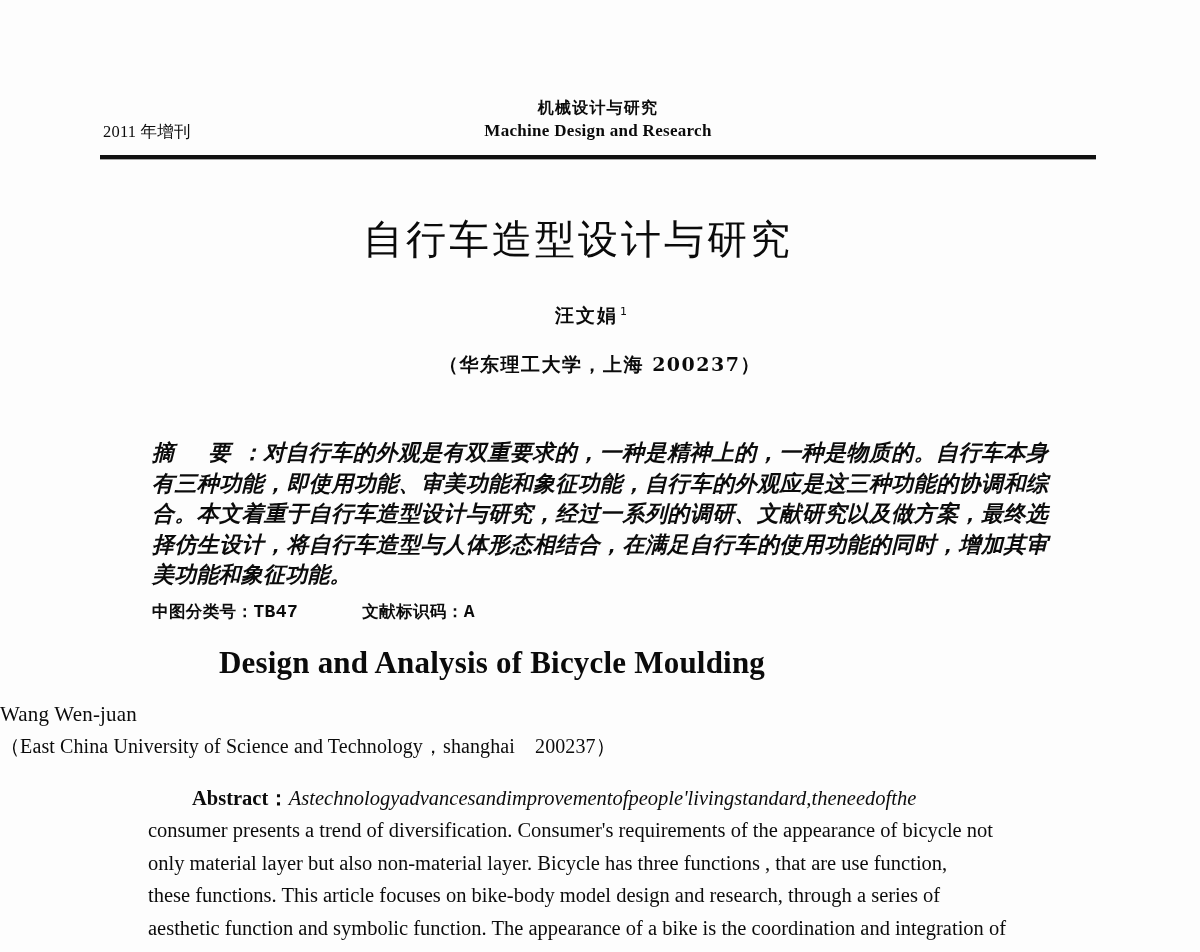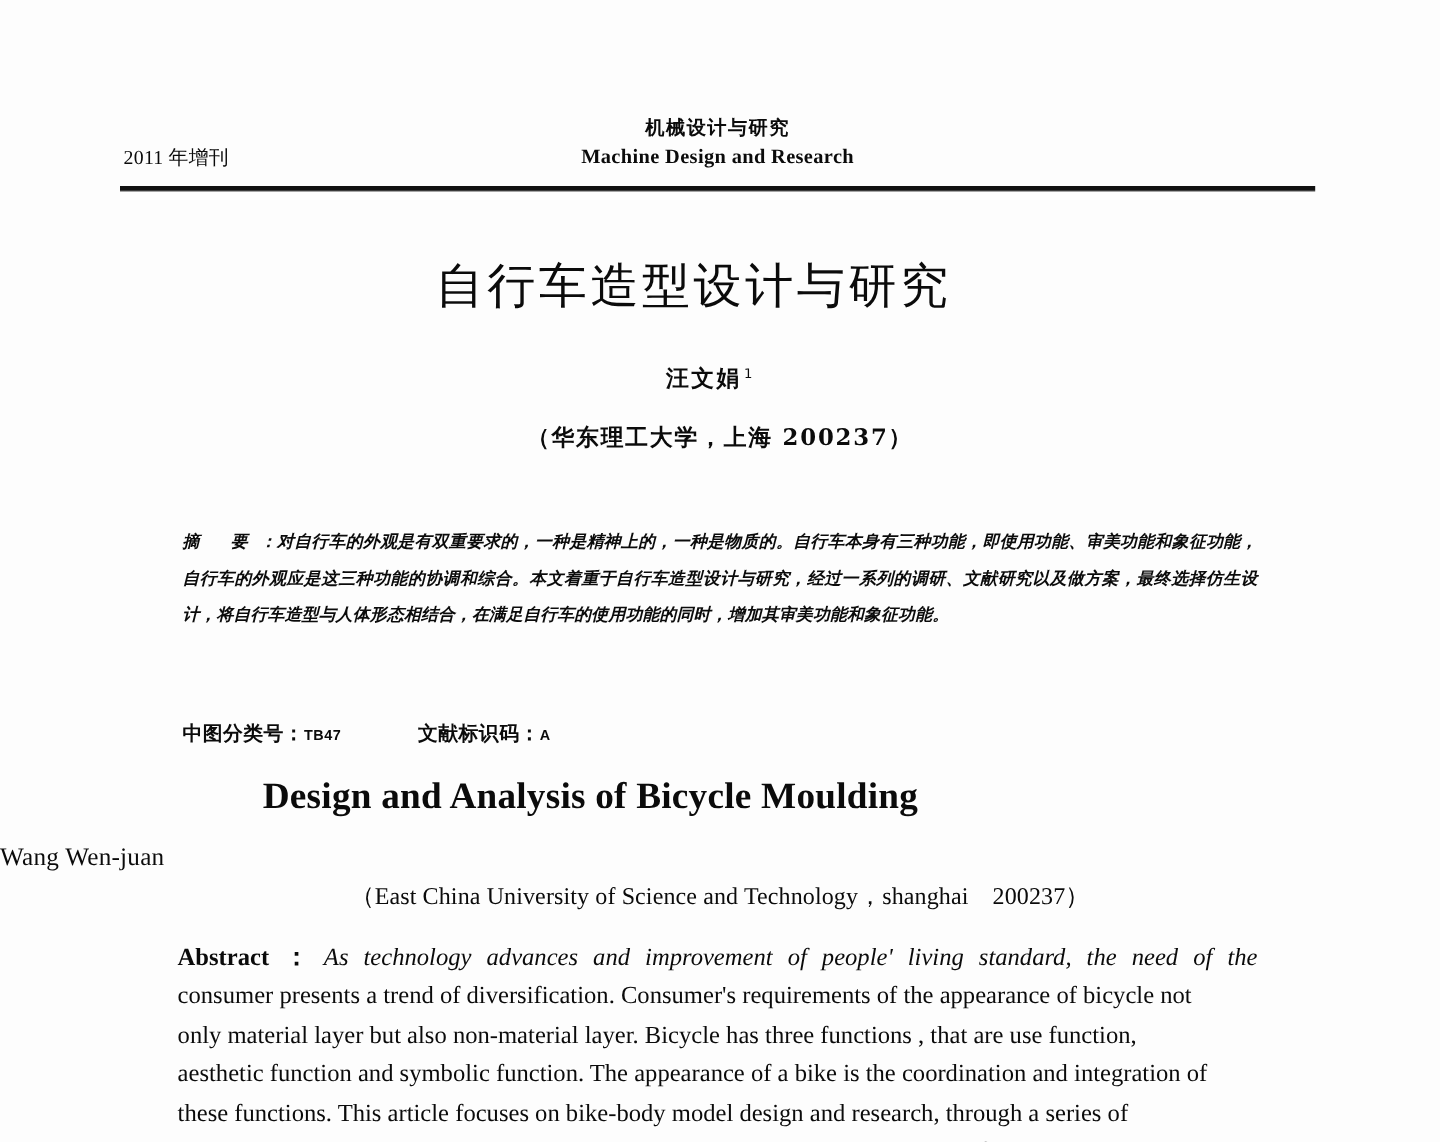--- a/index.html
+++ b/index.html
@@ -121,24 +121,24 @@
     font-size: 19px;
     letter-spacing: 1.5px;
   }
 
   
   .cn-abstract {
     position: absolute;
     left: 152px;
     top: 438px;
     width: 896px;
-    font-family: Liberation Serif, serif;
+    font-family: Liberation Sans, sans-serif;
     font-weight: bold;
     font-style: italic;
-    font-size: 14px;
+    font-size: 22px;
     line-height: 30.5px;
     text-align: justify;
     text-justify: inter-character;
     letter-spacing: 0.2px;
   }
   .cn-abstract .lbl {
     letter-spacing: 6px;
     margin-right: 4px;
   }
   .kw-line, .cls-line {
@@ -147,23 +147,23 @@
     font-family: "DejaVu Sans", "Liberation Sans", sans-serif;
     font-weight: bold;
     font-size: 16.5px;
     letter-spacing: 0.4px;
     white-space: nowrap;
   }
   .kw-line { top: 570px; }
   .cls-line { top: 601px; }
   .cls-line .gap { display: inline-block; width: 64px; }
   .cls-line .ascii {
-    font-family: Liberation Sans, sans-serif;
-    font-weight: bold;
-    font-size: 12px;
+    font-family: Liberation Mono, monospace;
+    font-weight: bold;
+    font-size: 18px;
   }
 
   
   .en-title {
     position: absolute;
     left: 0;
     top: 645px;
     width: 984px;
     text-align: center;
     font-family: "Liberation Serif", "DejaVu Serif", serif;
@@ -179,21 +179,21 @@
     width: 1200px;
     font-family: "Liberation Serif", "DejaVu Serif", serif;
     font-size: 21px;
     letter-spacing: 0.2px;
   }
   .en-affil {
     position: absolute;
     left: 0;
     top: 733px;
     width: 1200px;
-    text-align: center;
+    text-align: left;
     font-family: "Liberation Serif", "DejaVu Serif", serif;
     font-size: 20px;
     letter-spacing: 0.1px;
     white-space: nowrap;
   }
 
   
   .en-abstract {
     position: absolute;
     left: 148px;
@@ -208,21 +208,22 @@
     font-weight: bold;
     font-style: normal;
   }
   .en-abstract .ital { font-style: italic; }
   .en-line {
     display: block;
     white-space: nowrap;
   }
   .en-line.just {
     display: flex;
-    justify-content: space-between;
+    justify-content: flex-start;
+    margin-left: 44px;
   }
   .en-line.just > span { white-space: pre; }
 
   
   .clip-bottom {
     position: absolute;
     left: 148px;
     top: 944px;
     width: 900px;
     height: 8px;
@@ -281,21 +282,21 @@
         <span class="ital">people'</span>
         <span class="ital">living</span>
         <span class="ital">standard,</span>
         <span class="ital">the</span>
         <span class="ital">need</span>
         <span class="ital">of</span>
         <span class="ital">the</span>
     </span>
     <span class="en-line">consumer presents a trend of diversification. Consumer's requirements of the appearance of bicycle not</span>
     <span class="en-line">only material layer but also non-material layer. Bicycle has three functions  , that are use function,</span>
+    <span class="en-line">these functions. This article focuses on bike-body model design    and research, through a series of</span>
     <span class="en-line">aesthetic function and symbolic function. The appearance of a bike is the coordination and integration of</span>
-    <span class="en-line">these functions. This article focuses on bike-body model design    and research, through a series of</span>
   </div>
 
   <div class="clip-bottom">
     <span class="en-line">market survey, literature research and do the programs, which is the appearance of bicycle combi</span>
   </div>
 
 </div>
 
 </body></html>

